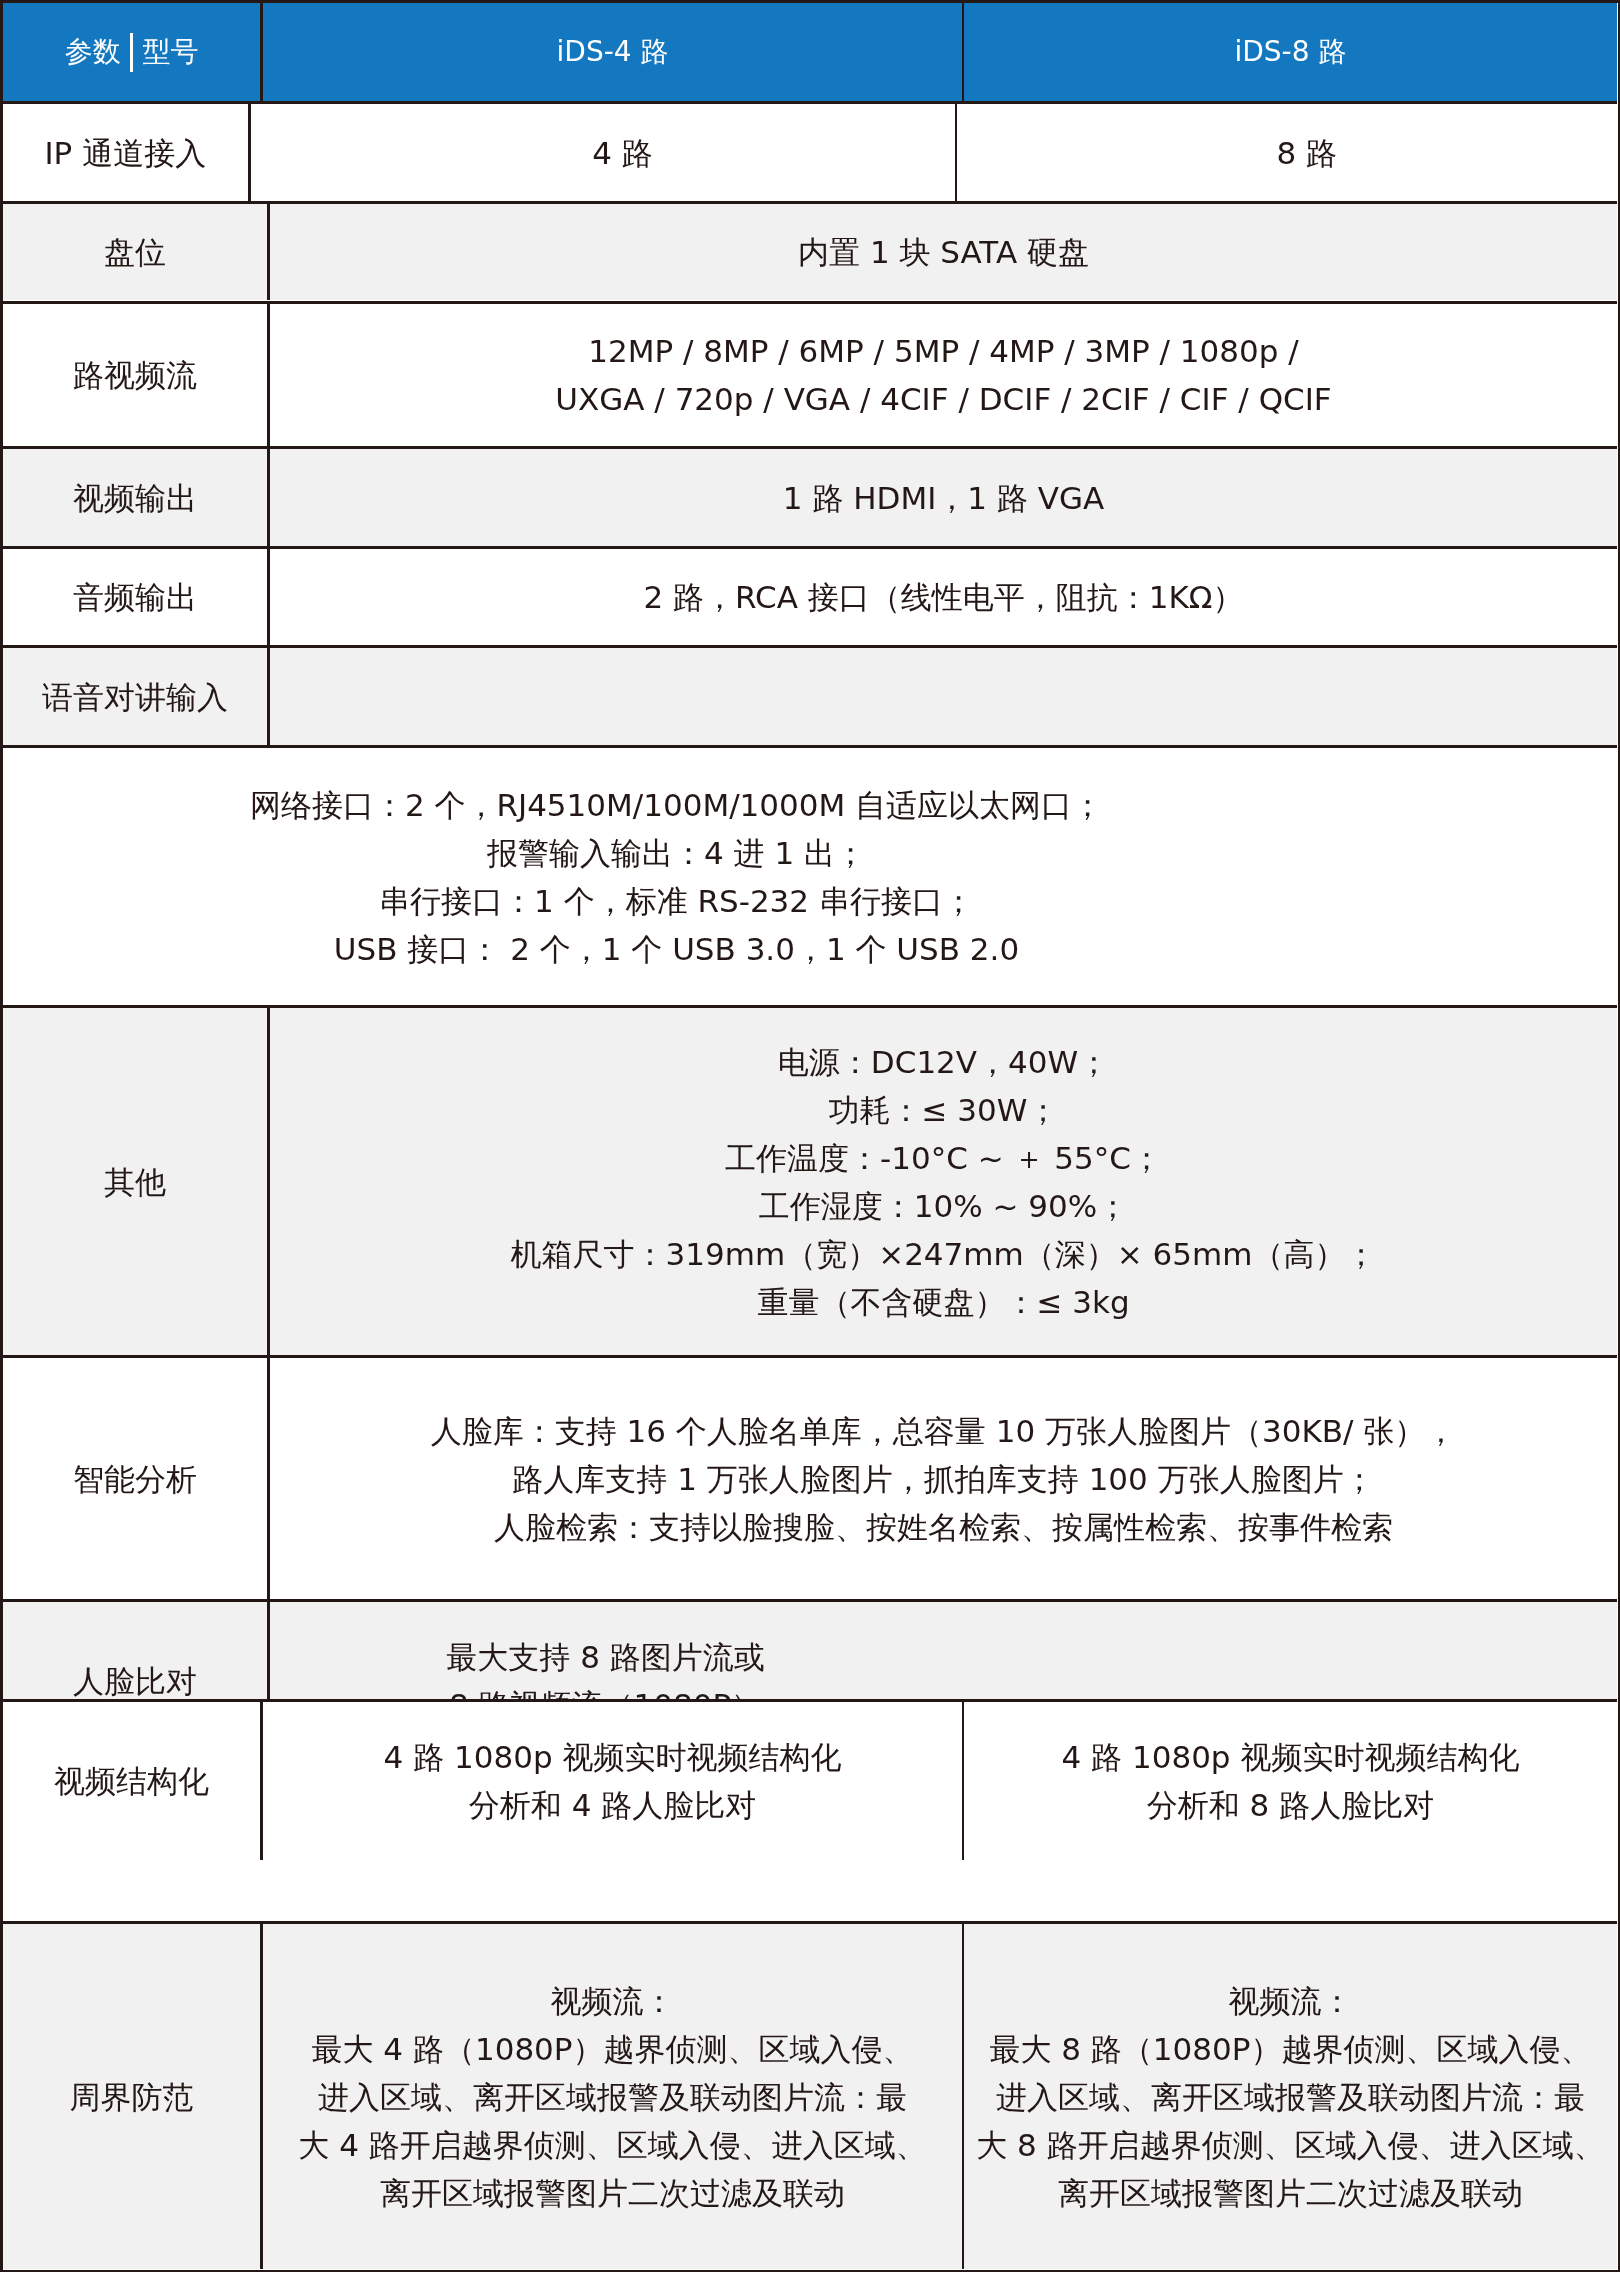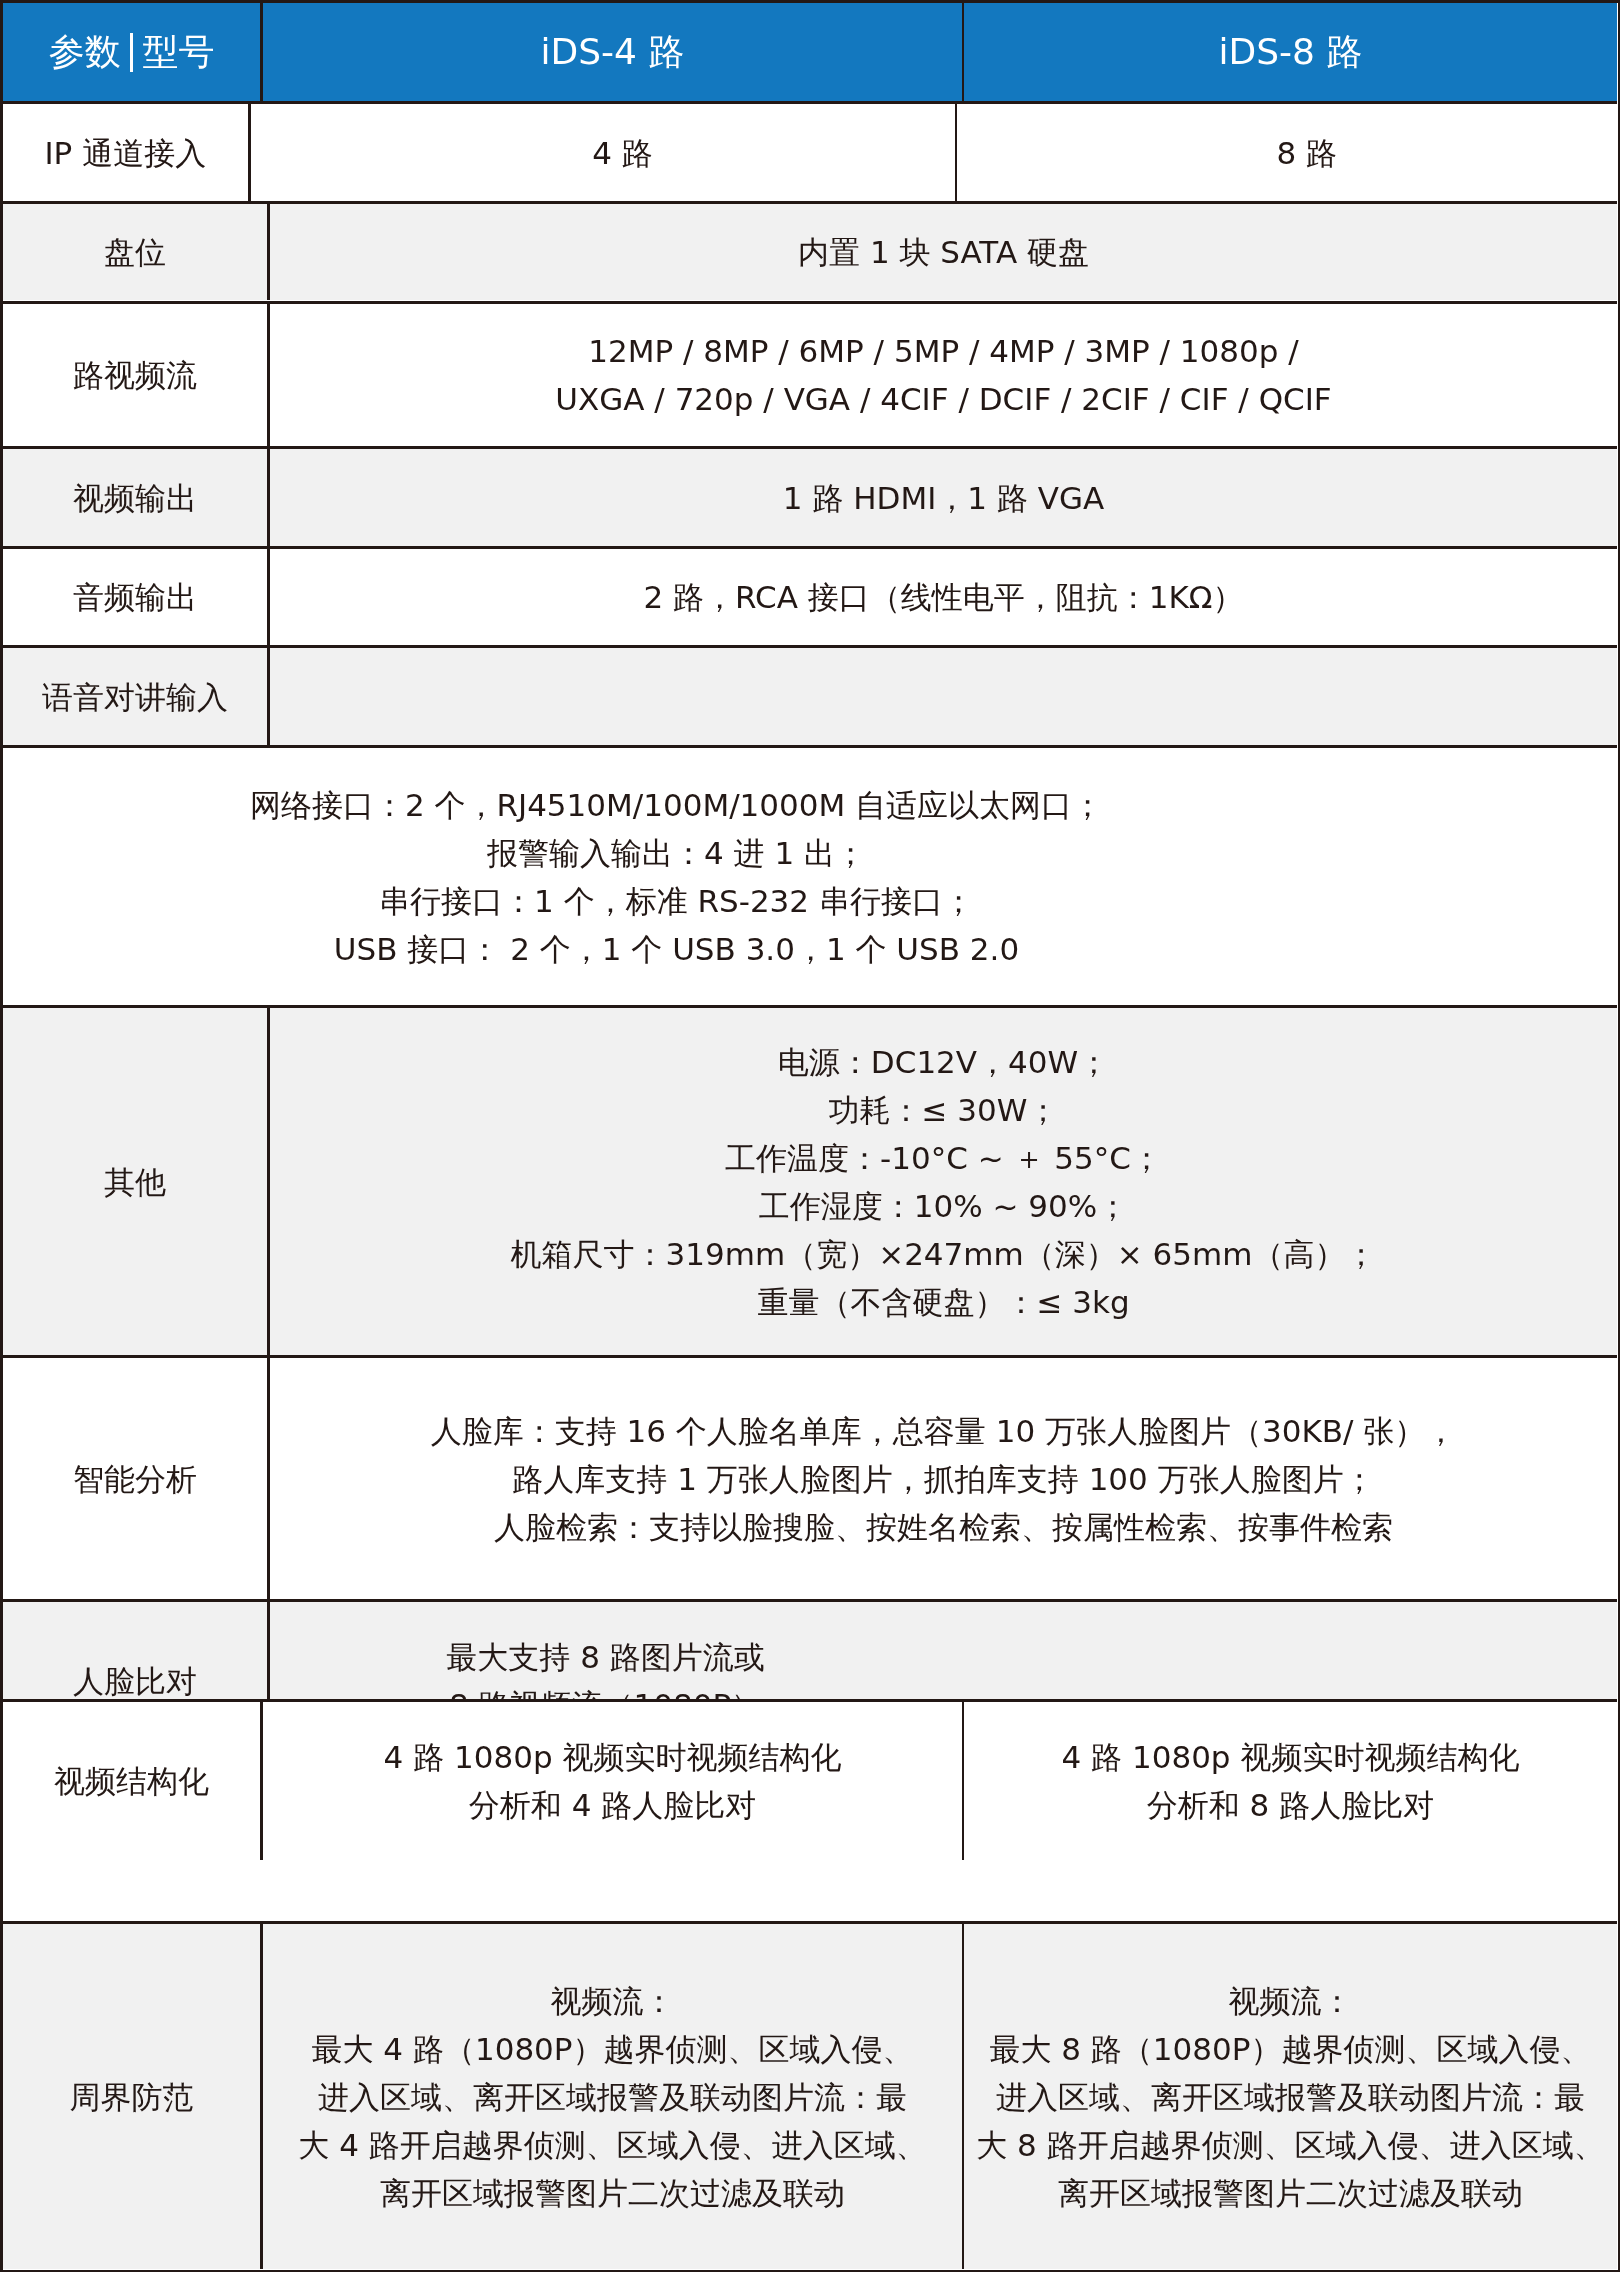--- a/index.html
+++ b/index.html
@@ -33,21 +33,21 @@
     text-align: center;
     font-size: 31px;
     line-height: 48px;
     white-space: pre-line;
     padding: 0 4.8px;
   }
   .c-label { width: 267px; border-right: 3.2px solid #231815; }
   .c-span { width: 1347px; }
   .c-a { width: 720px; border-right: 2.4px solid #231815; }
   .c-b { width: 671px; }
-  .header .cell { font-size: 36px; }
+  .header .cell { font-size: 28px; }
   .header .c-label, .header .c-a { border-right-color: #231815; }
   .label-sep { display: inline-block; width: 2.4px; height: 39px; background: #ffffff; margin: 0 9.7px; vertical-align: middle; }
   .header-label { display: flex; align-items: center; }
 </style>
 </head>
 <body>
 
 <div class="spec-table">
 
   <div class="row header first" style="top:0;height:98px;">

